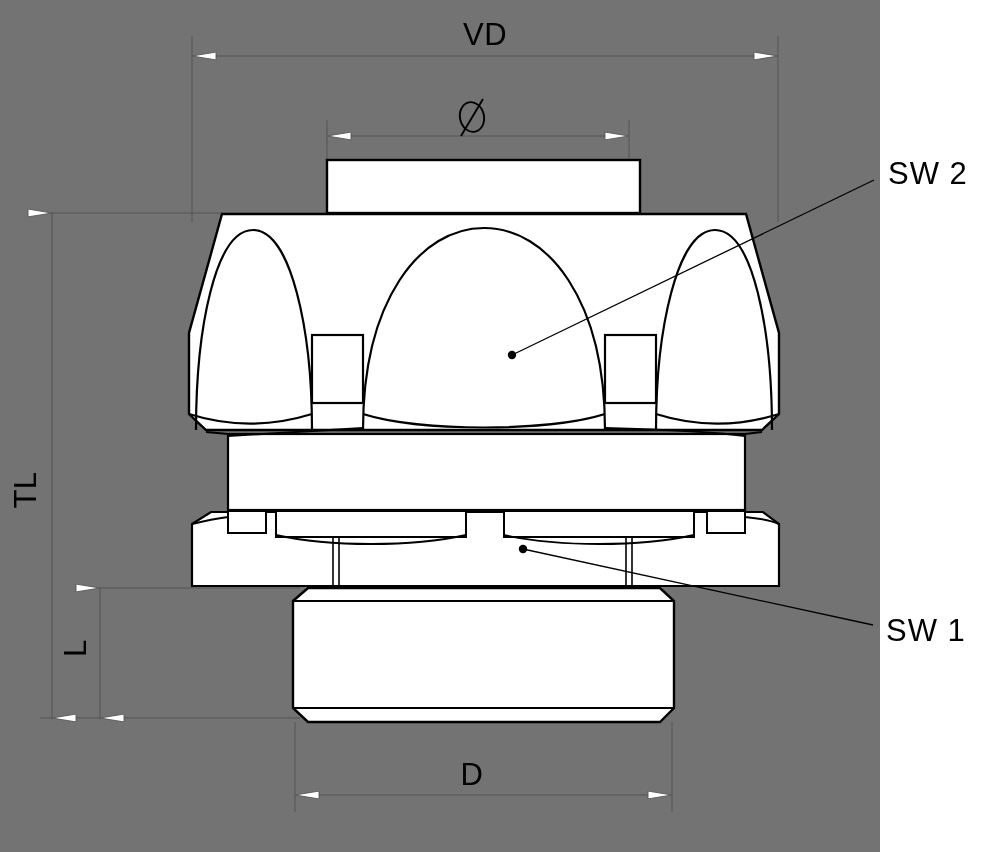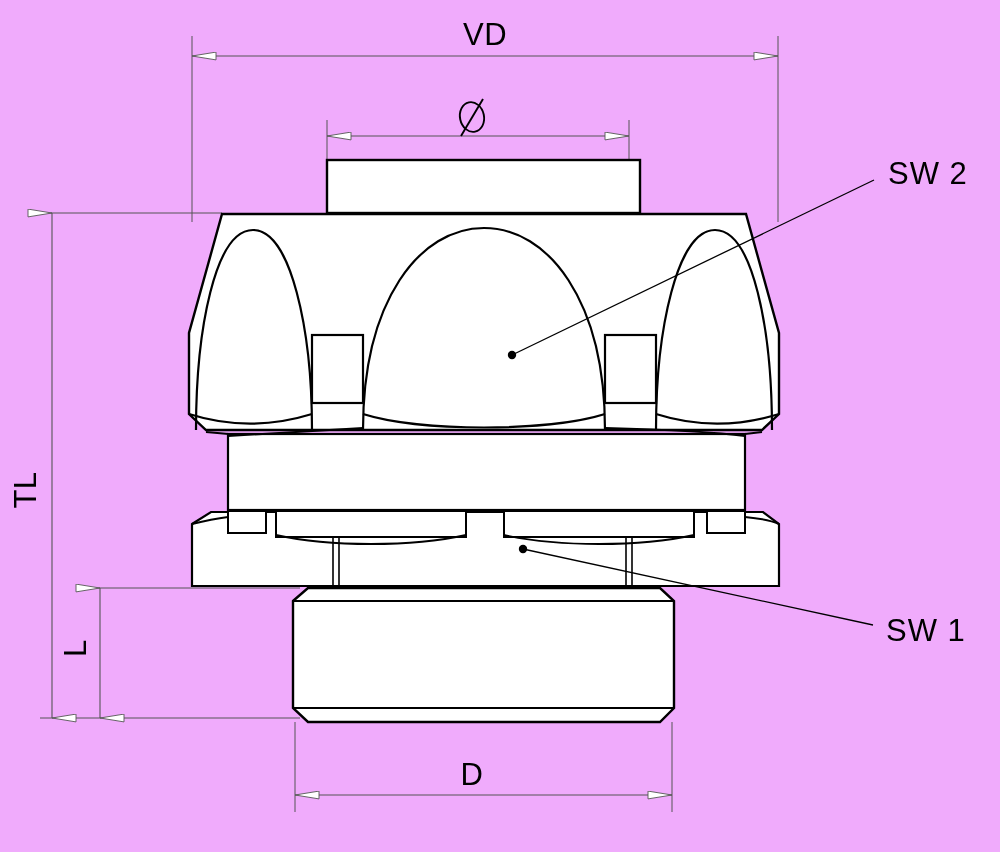--- a/index.html
+++ b/index.html
@@ -3,21 +3,21 @@
 <meta charset="utf-8">
 <title>Technical Drawing</title>
 <style>
   html,body{margin:0;padding:0;background:#ffffff;}
   body{
     width:1000px;height:852px;
     font-family:"Liberation Sans", sans-serif;
     color:#000;
     overflow:hidden;
   }
-  #stage{position:relative;width:1000px;height:852px;background:#f0abfc;}
+  #stage{position:relative;width:880px;height:852px;background:#737373;}
   svg#dwg{position:absolute;left:0;top:0;width:1000px;height:852px;display:block;}
   .dimtext{
     font-family:"Liberation Sans", sans-serif;
     font-size:31px;
     fill:#000;
     letter-spacing:0.5px;
   }
   .labeltext{
     font-family:"Liberation Sans", sans-serif;
     font-size:31px;

